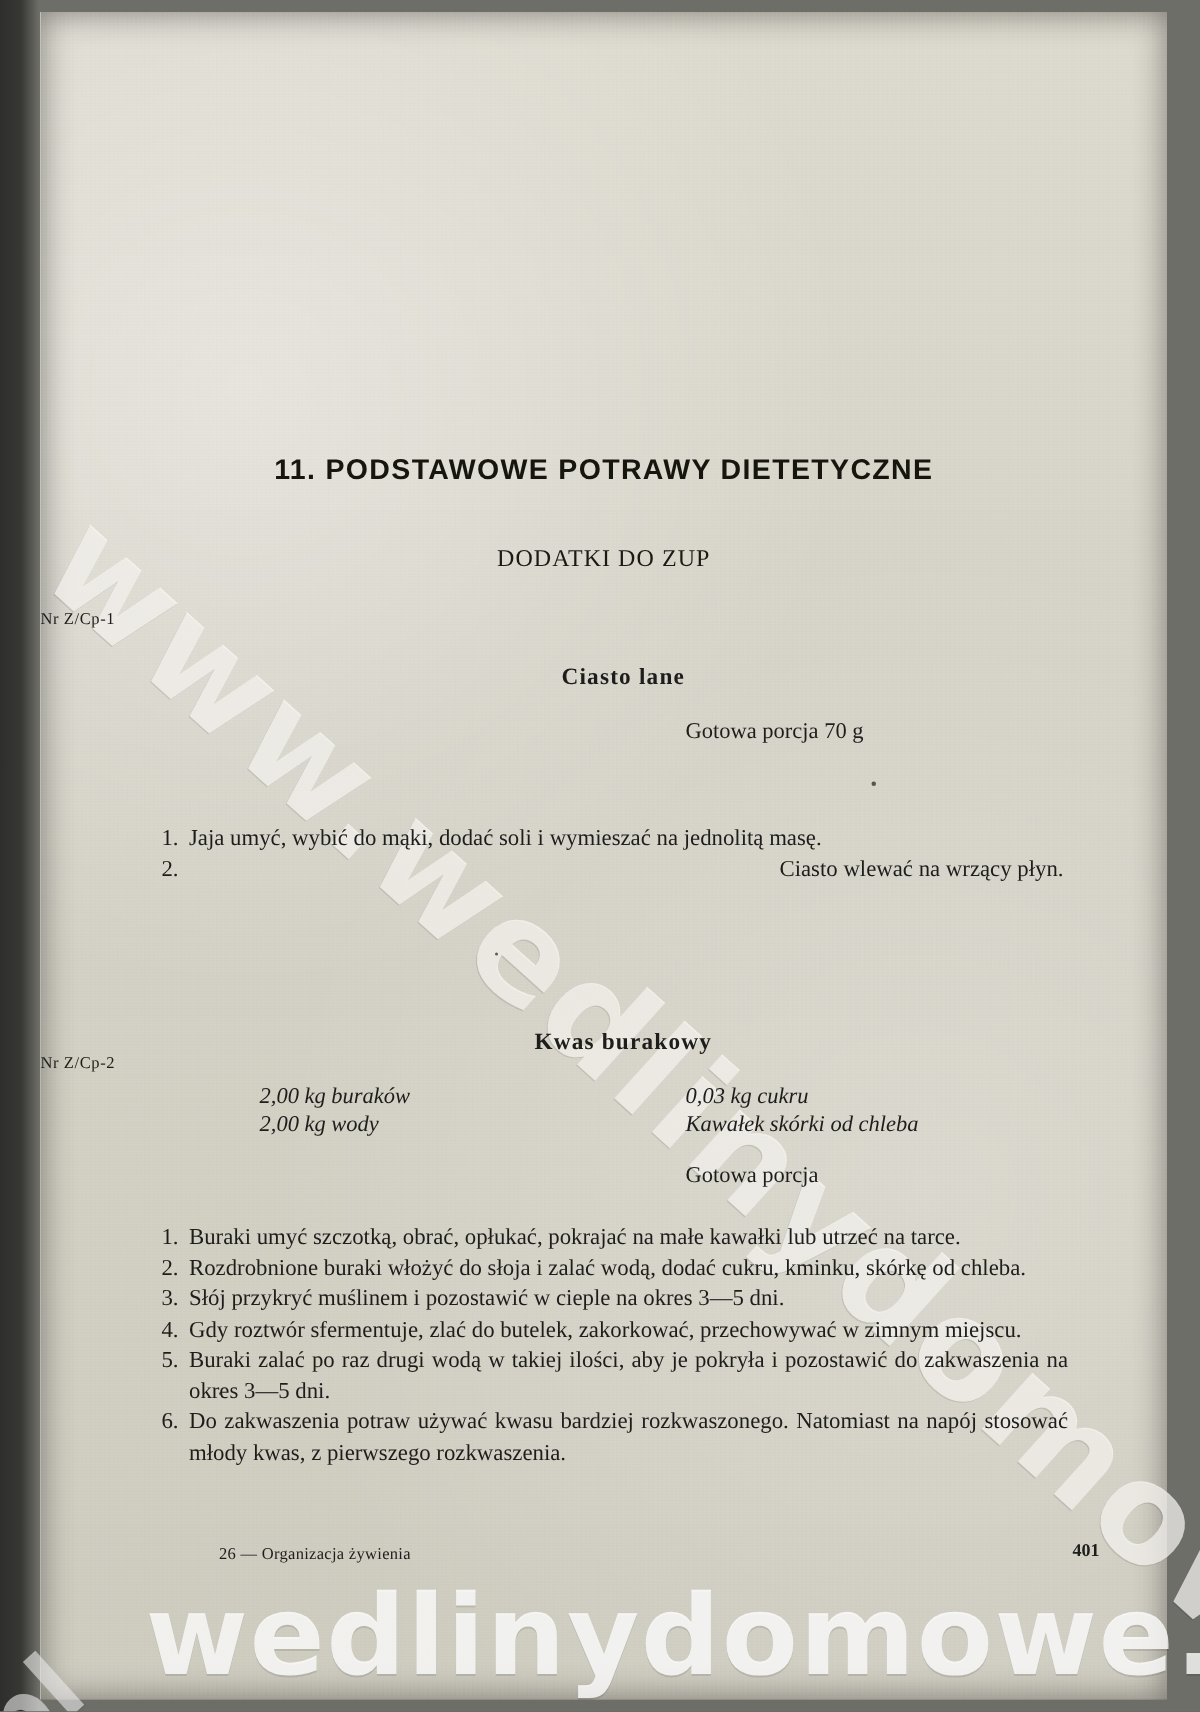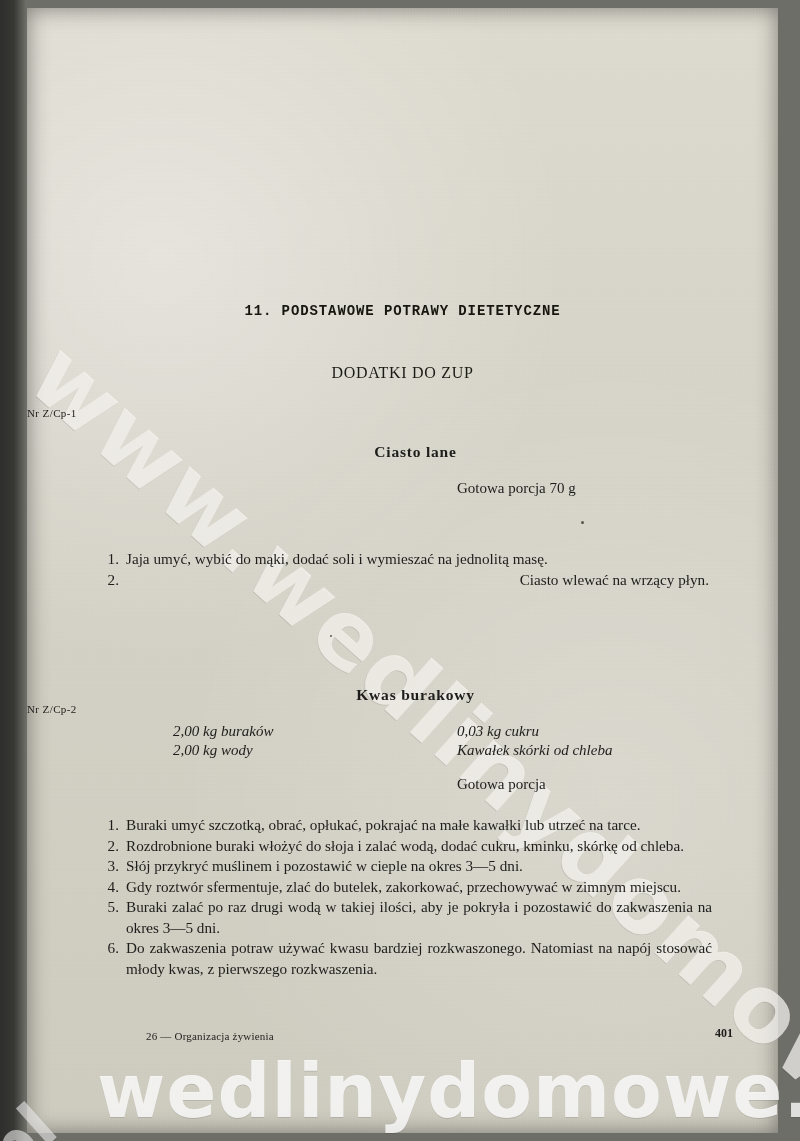--- a/index.html
+++ b/index.html
@@ -87,23 +87,23 @@
     transform: rotate(-42deg);
     color: rgba(255,255,255,0.55);
   }
 
   
   .chapter-title {
     position: absolute;
     left: 0; right: 0;
     top: 295px;
     text-align: center;
-    font-family: Liberation Mono, monospace;
-    font-weight: 700;
-    font-size: 14px;
+    font-family: Liberation Sans, sans-serif;
+    font-weight: 700;
+    font-size: 19px;
     letter-spacing: 0.9px;
     color: #16160f;
   }
   .section-head {
     position: absolute;
     left: 0; right: 0;
     text-align: center;
     font-size: 16px;
     letter-spacing: 0.7px;
     color: #1b1b16;

